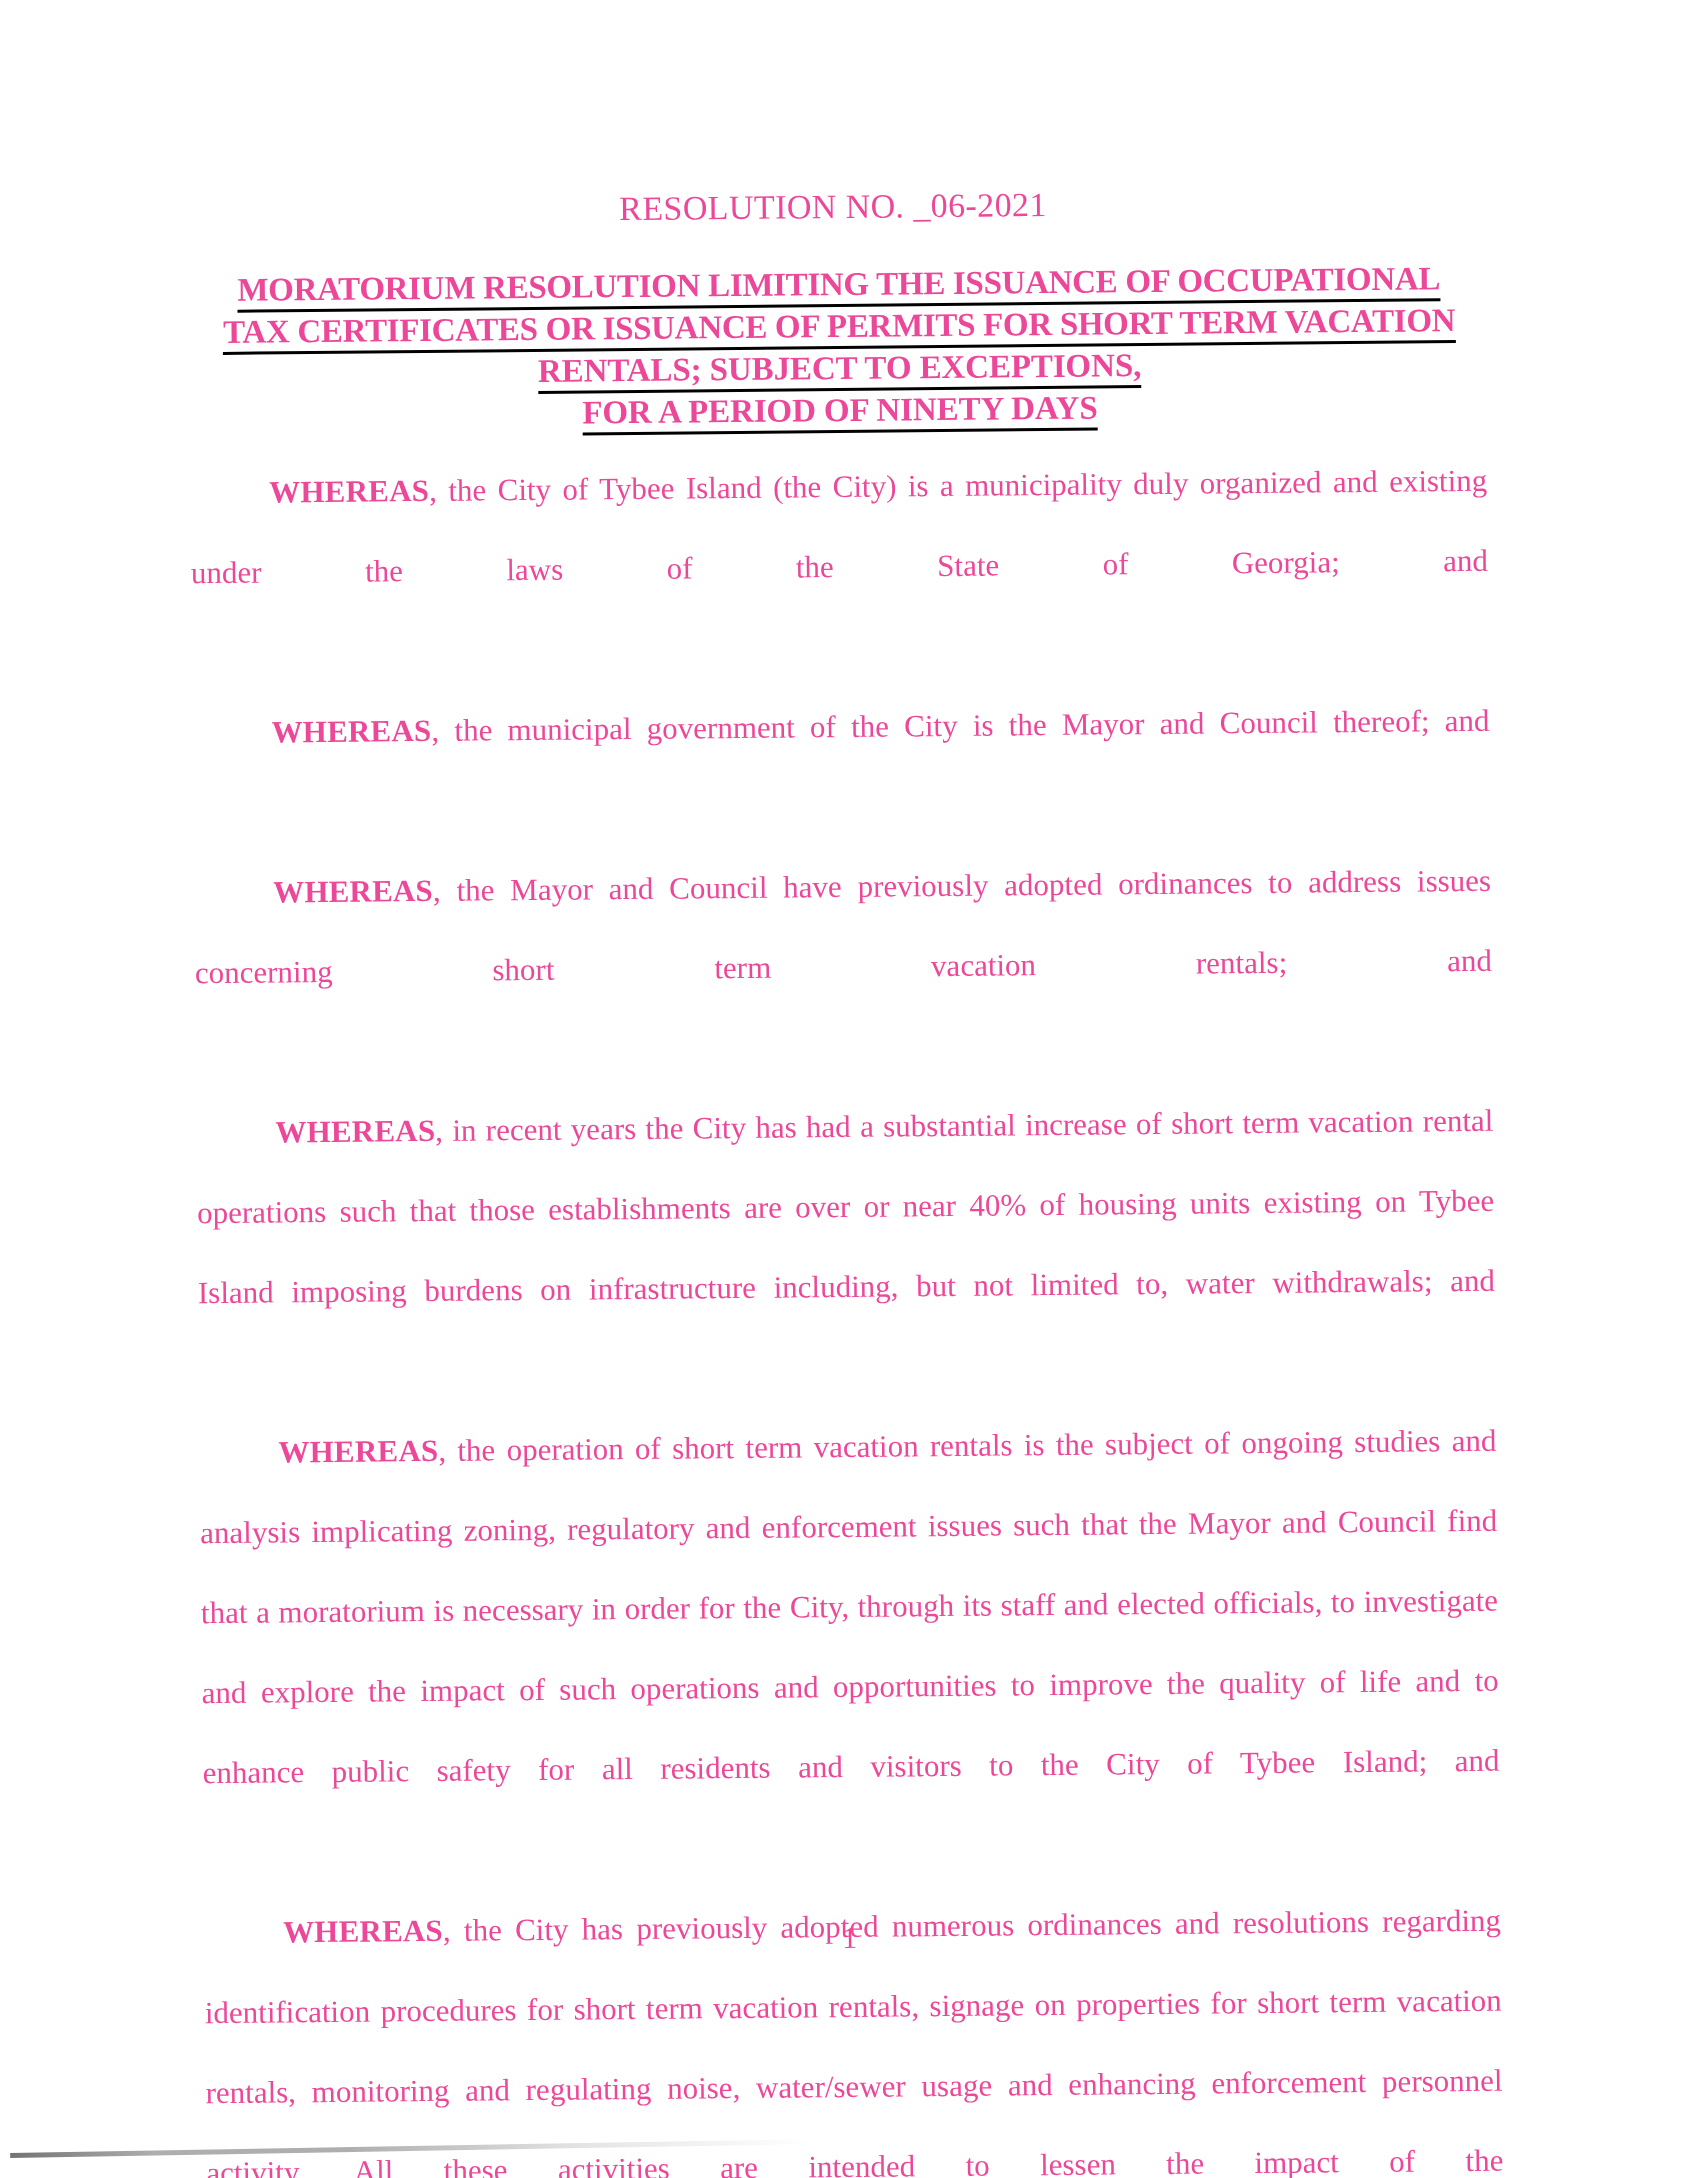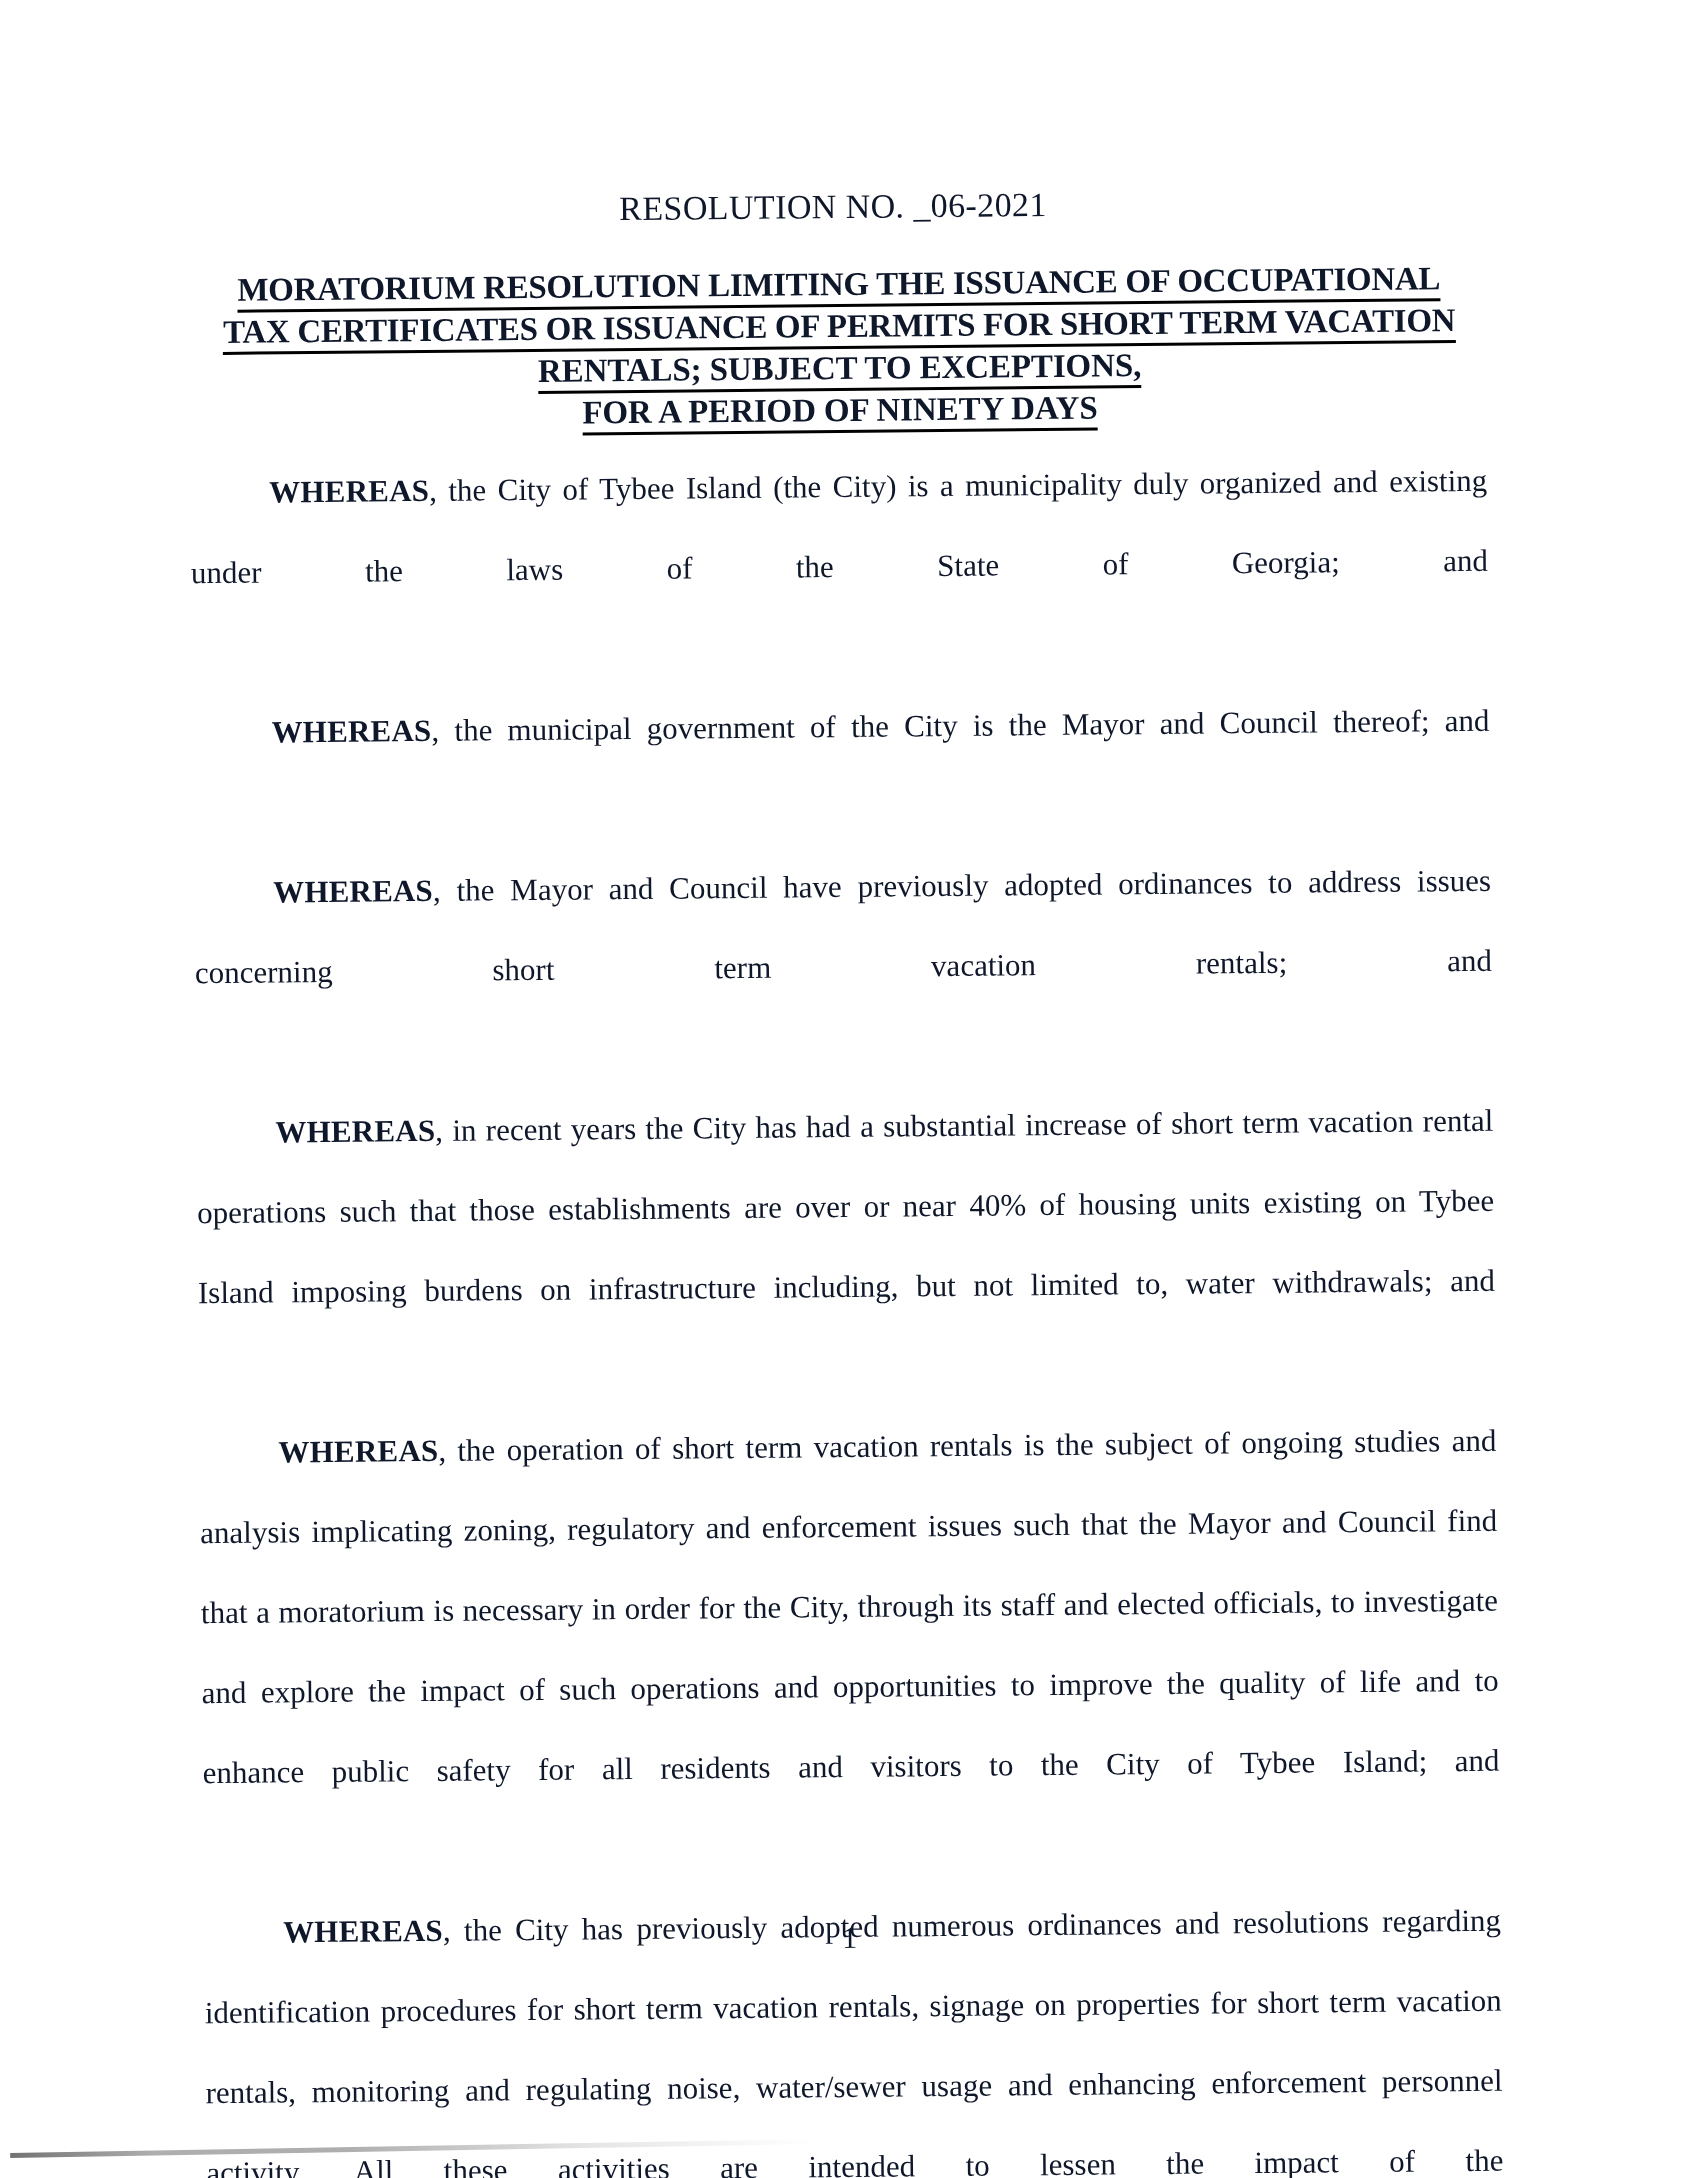--- a/index.html
+++ b/index.html
@@ -9,21 +9,21 @@
     background: #ffffff;
   }
 
   .page {
     position: relative;
     width: 1683px;
     height: 2178px;
     background: #ffffff;
     overflow: hidden;
     font-family: "Liberation Serif", "DejaVu Serif", serif;
-    color: #0f172a;
+    color: #ec4899;
     
   }
 
   .scan {
     position: absolute;
     top: 0;
     left: 0;
     width: 1683px;
     height: 2178px;
     transform: rotate(-0.55deg);

